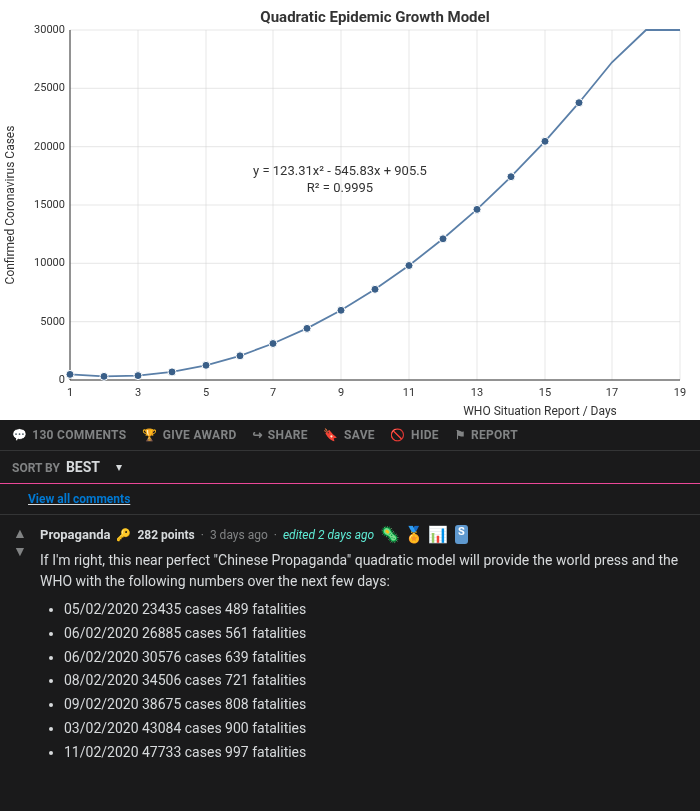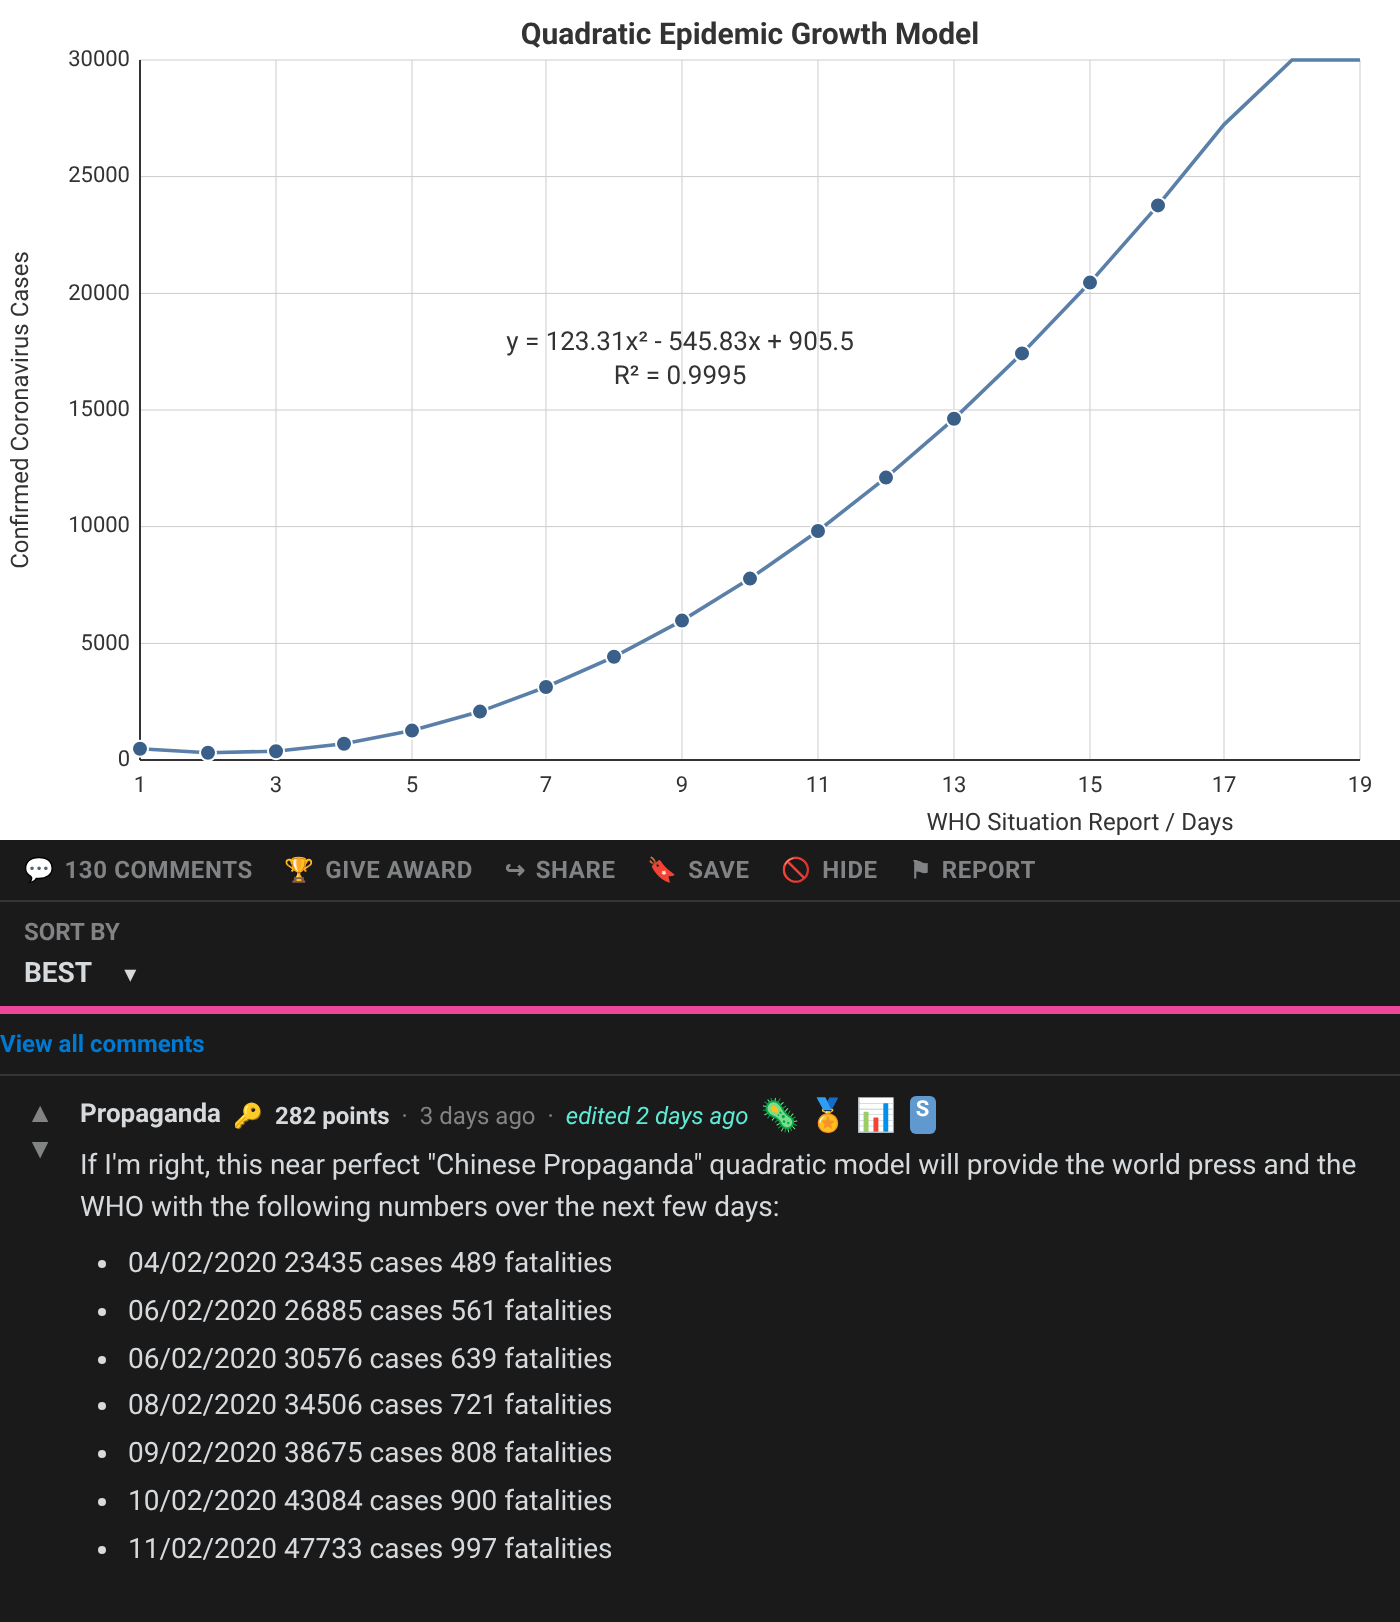--- a/index.html
+++ b/index.html
@@ -38,24 +38,23 @@
       cursor: pointer;
       text-transform: uppercase;
       letter-spacing: 0.3px;
     }
 
     
     .sort-bar {
       background: #1a1a1b;
       padding: 8px 12px;
       display: flex;
-      align-items: flex-start;
+      align-items: flex-end;
       gap: 6px;
-      border-bottom: 4px solid #ec4899;
-      flex-direction: column;
+      border-bottom: 1px solid #ec4899;
     }
     .sort-label {
       color: #818384;
       font-size: 12px;
       font-weight: 700;
       text-transform: uppercase;
     }
     .sort-value {
       color: #d7dadc;
       font-size: 14px;
@@ -64,25 +63,26 @@
     .sort-dropdown {
       display: flex;
       align-items: center;
       gap: 16px;
       cursor: pointer;
     }
 
     
     .view-links {
       background: #1a1a1b;
-      padding: 8px 0;
+      padding: 8px 28px;
       display: flex;
       justify-content: space-between;
       align-items: center;
       border-bottom: 1px solid #343536;
+      text-decoration: underline;
     }
     .view-link {
       color: #0079d3;
       font-size: 12px;
       font-weight: 700;
       cursor: pointer;
       text-decoration: none;
     }
 
     
@@ -326,24 +326,24 @@
         <span class="points">282 points</span>
         <span class="meta-sep">·</span>
         <span class="time-ago">3 days ago</span>
         <span class="meta-sep">·</span>
         <span class="edited">edited 2 days ago</span>
         <span class="flair-icons">🦠&nbsp;🏅&nbsp;📊&nbsp;<span style="background:#5f99cf;color:#fff;border-radius:3px;padding:0 3px;font-size:11px;font-weight:700;">S</span></span>
       </div>
       <div class="comment-text">
         <span>If I'm right, this near perfect "Chinese Propaganda" quadratic model will provide the world press and the WHO with the following numbers over the next few days:</span>
         <ul class="comment-list">
-          <li>04/02/2020 23435 cases 489 fatalities</li>
+          <li>05/02/2020 23435 cases 489 fatalities</li>
           <li>06/02/2020 26885 cases 561 fatalities</li>
           <li>06/02/2020 30576 cases 639 fatalities</li>
           <li>08/02/2020 34506 cases 721 fatalities</li>
           <li>09/02/2020 38675 cases 808 fatalities</li>
-          <li>10/02/2020 43084 cases 900 fatalities</li>
+          <li>03/02/2020 43084 cases 900 fatalities</li>
           <li>11/02/2020 47733 cases 997 fatalities</li>
         </ul>
       </div>
     </div>
   </div>
 </div>
 
 </body></html>

